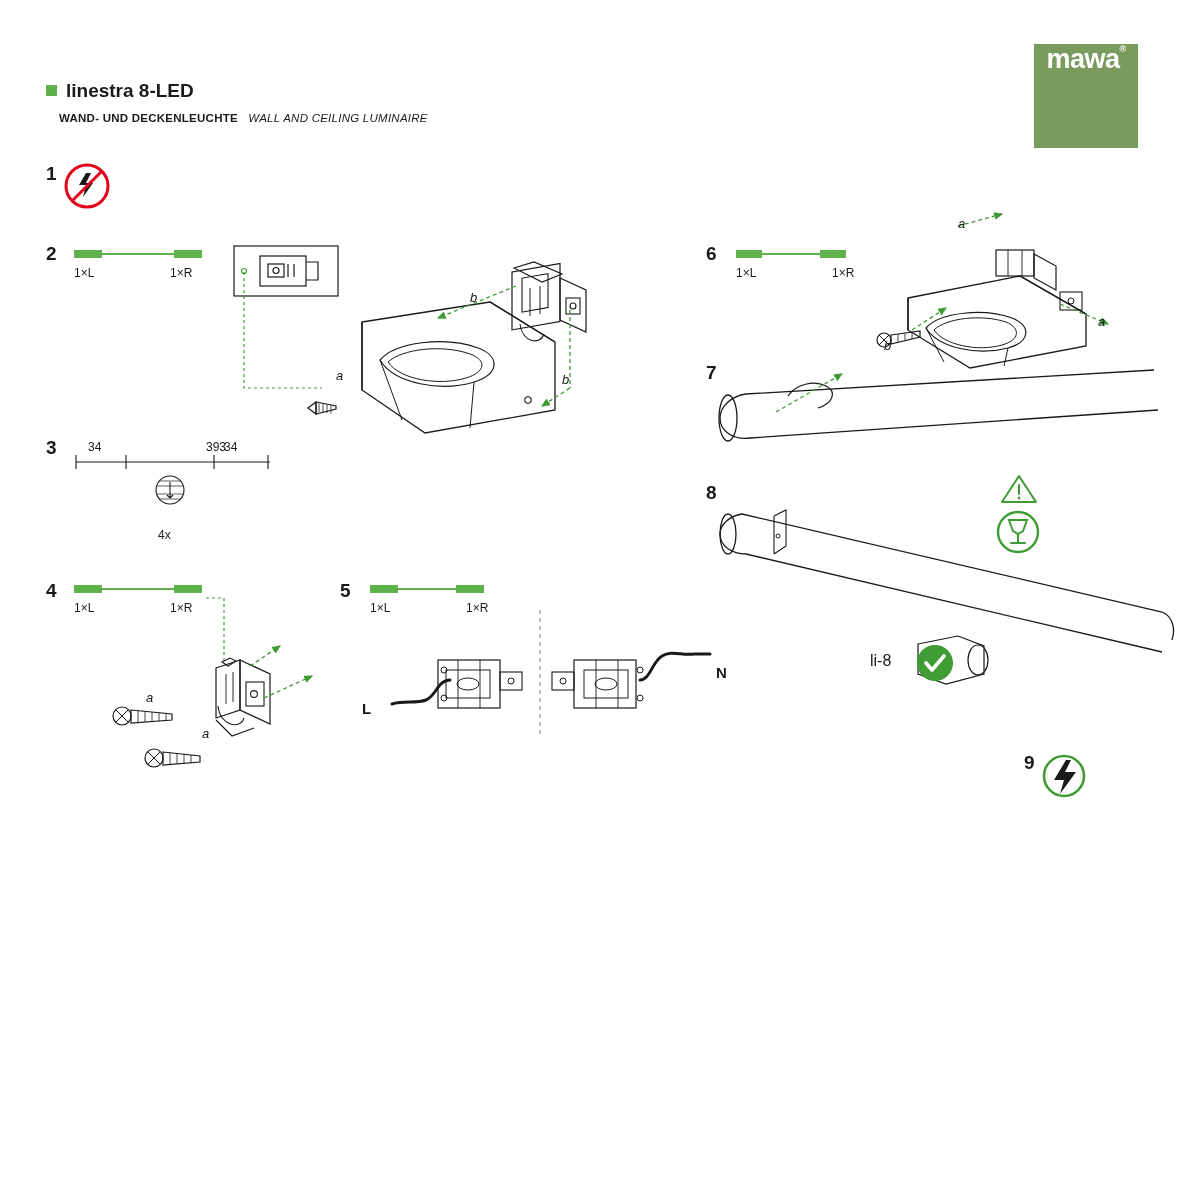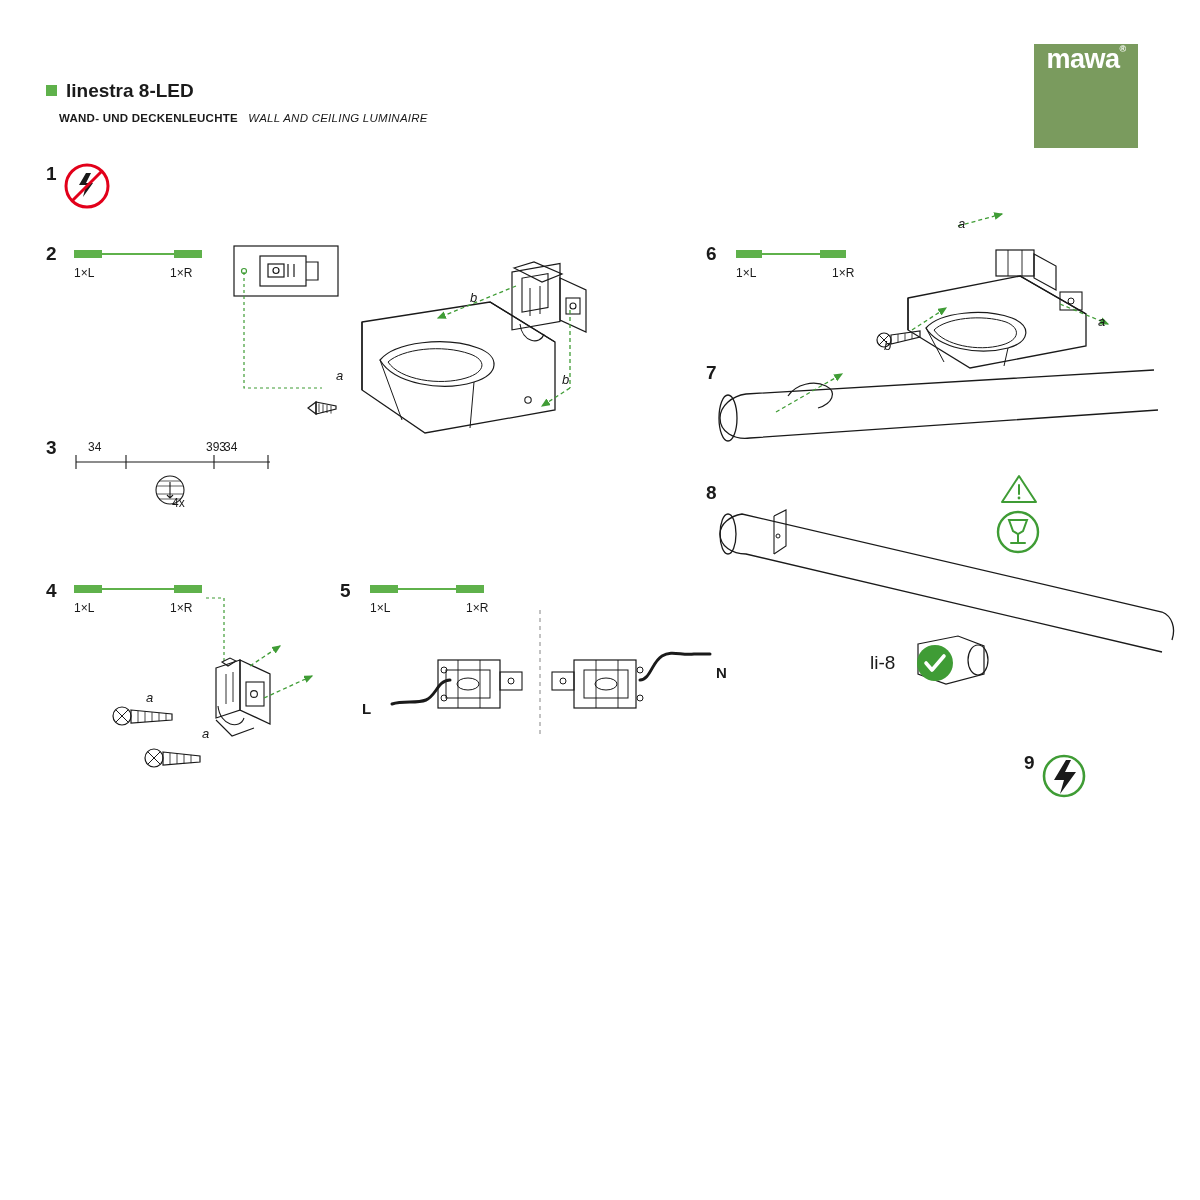--- a/index.html
+++ b/index.html
@@ -206,21 +206,21 @@
   <div class="lbl" style="left:224px; top:440px;">34</div>
 
   <svg class="kit" style="left:150px; top:470px;" width="40" height="40">
     <circle cx="20" cy="20" r="14" fill="none" stroke="#1a1a1a" stroke-width="1.1"></circle>
     <line x1="9" y1="11" x2="31" y2="11" stroke="#1a1a1a" stroke-width=".7"></line>
     <line x1="7" y1="16" x2="33" y2="16" stroke="#1a1a1a" stroke-width=".7"></line>
     <line x1="7" y1="24" x2="33" y2="24" stroke="#1a1a1a" stroke-width=".7"></line>
     <line x1="9" y1="29" x2="31" y2="29" stroke="#1a1a1a" stroke-width=".7"></line>
     <path d="M20 12 L20 28 M17 25 l3 3 l3 -3" fill="none" stroke="#1a1a1a" stroke-width="1.1"></path>
   </svg>
-  <div class="lbl" style="left:158px; top:496px;margin-left:14px;">4x</div>
+  <div class="lbl" style="left:158px; top:528px;">4x</div>
 
   <div class="step-num" style="left:46px; top:580px;">4</div>
   <svg class="kit" style="left:74px; top:583px;" width="130" height="16">
     <rect x="0" y="2" width="28" height="8" fill="#5fb14b"></rect>
     <line x1="28" y1="6" x2="100" y2="6" stroke="#5fb14b" stroke-width="2"></line>
     <rect x="100" y="2" width="28" height="8" fill="#5fb14b"></rect>
   </svg>
   <div class="lbl" style="left:74px; top:601px;">1×L</div>
   <div class="lbl" style="left:170px; top:601px;">1×R</div>
 
@@ -400,21 +400,21 @@
     <ellipse cx="18" cy="34" rx="8" ry="20" fill="none" stroke="#1a1a1a" stroke-width="1.3"></ellipse>
     <line x1="64" y1="16" x2="64" y2="54" stroke="#1a1a1a" stroke-width="1.1"></line>
     <path d="M64 16 L76 10 L76 46 L64 54" fill="none" stroke="#1a1a1a" stroke-width="1.1"></path>
     <circle cx="68" cy="36" r="2" fill="none" stroke="#1a1a1a" stroke-width="1"></circle>
   </svg>
 
   <svg class="kit" style="left:912px; top:634px;" width="90" height="54">
     <path d="M6 10 L46 2 L72 12 L72 40 L34 50 L6 40 Z" fill="none" stroke="#1a1a1a" stroke-width="1.2"></path>
     <ellipse cx="66" cy="26" rx="10" ry="15" fill="none" stroke="#1a1a1a" stroke-width="1.2"></ellipse>
   </svg>
-  <div class="lbl" style="left:870px; top:652px; font-size:19px;">li-8</div>
+  <div class="lbl" style="left:870px; top:652px; font-size:16px;">li-8</div>
   <svg class="kit" style="left:912px; top:640px;" width="46" height="46">
     <circle cx="23" cy="23" r="18" fill="#3f9c35"></circle>
     <path d="M14 23 l6 7 l12 -14" fill="none" stroke="#ffffff" stroke-width="3.6" stroke-linecap="round" stroke-linejoin="round"></path>
   </svg>
 
   <svg class="kit" style="left:1000px; top:472px;" width="40" height="34">
     <path d="M19 4 L36 30 L2 30 Z" fill="none" stroke="#3f9c35" stroke-width="2" stroke-linejoin="round"></path>
     <line x1="19" y1="13" x2="19" y2="22" stroke="#3f9c35" stroke-width="2" stroke-linecap="round"></line>
     <circle cx="19" cy="26" r="1.4" fill="#3f9c35"></circle>
   </svg>

